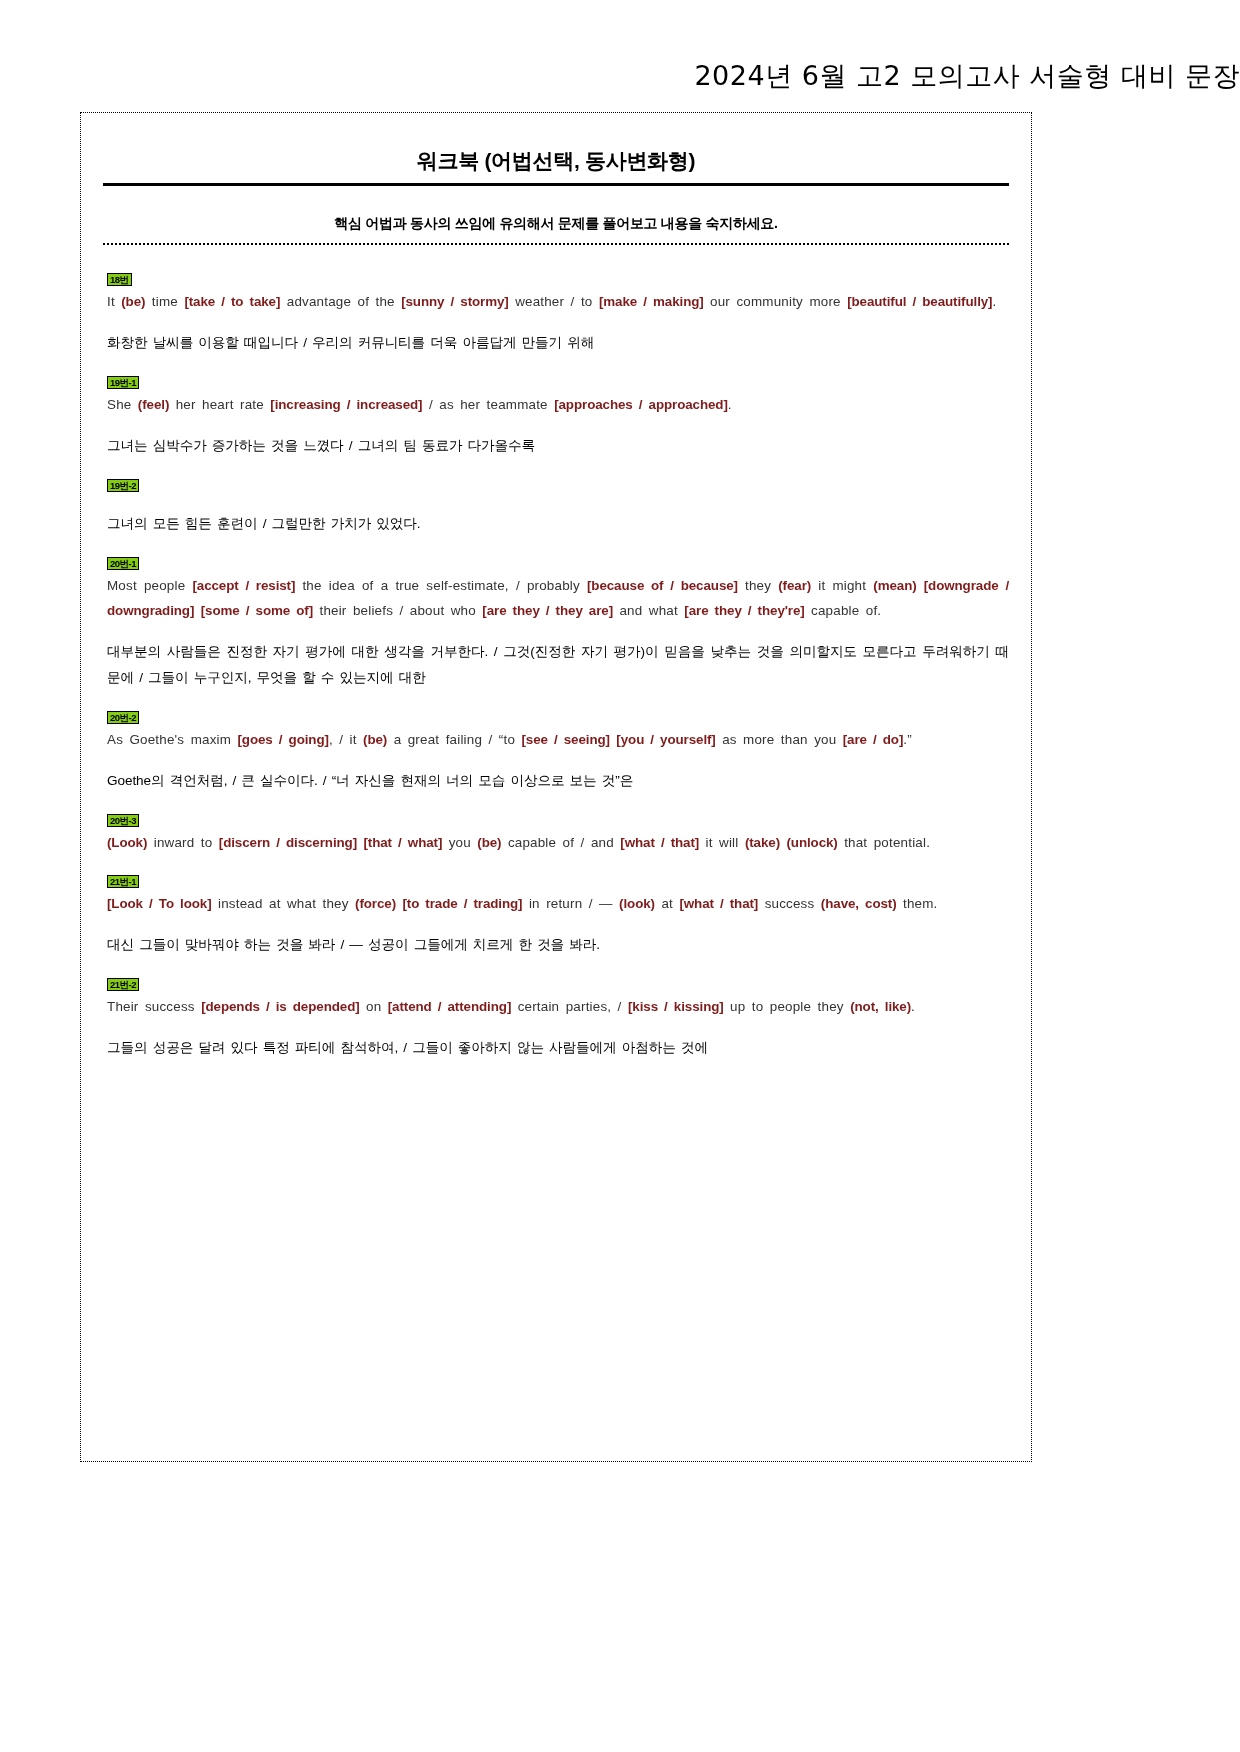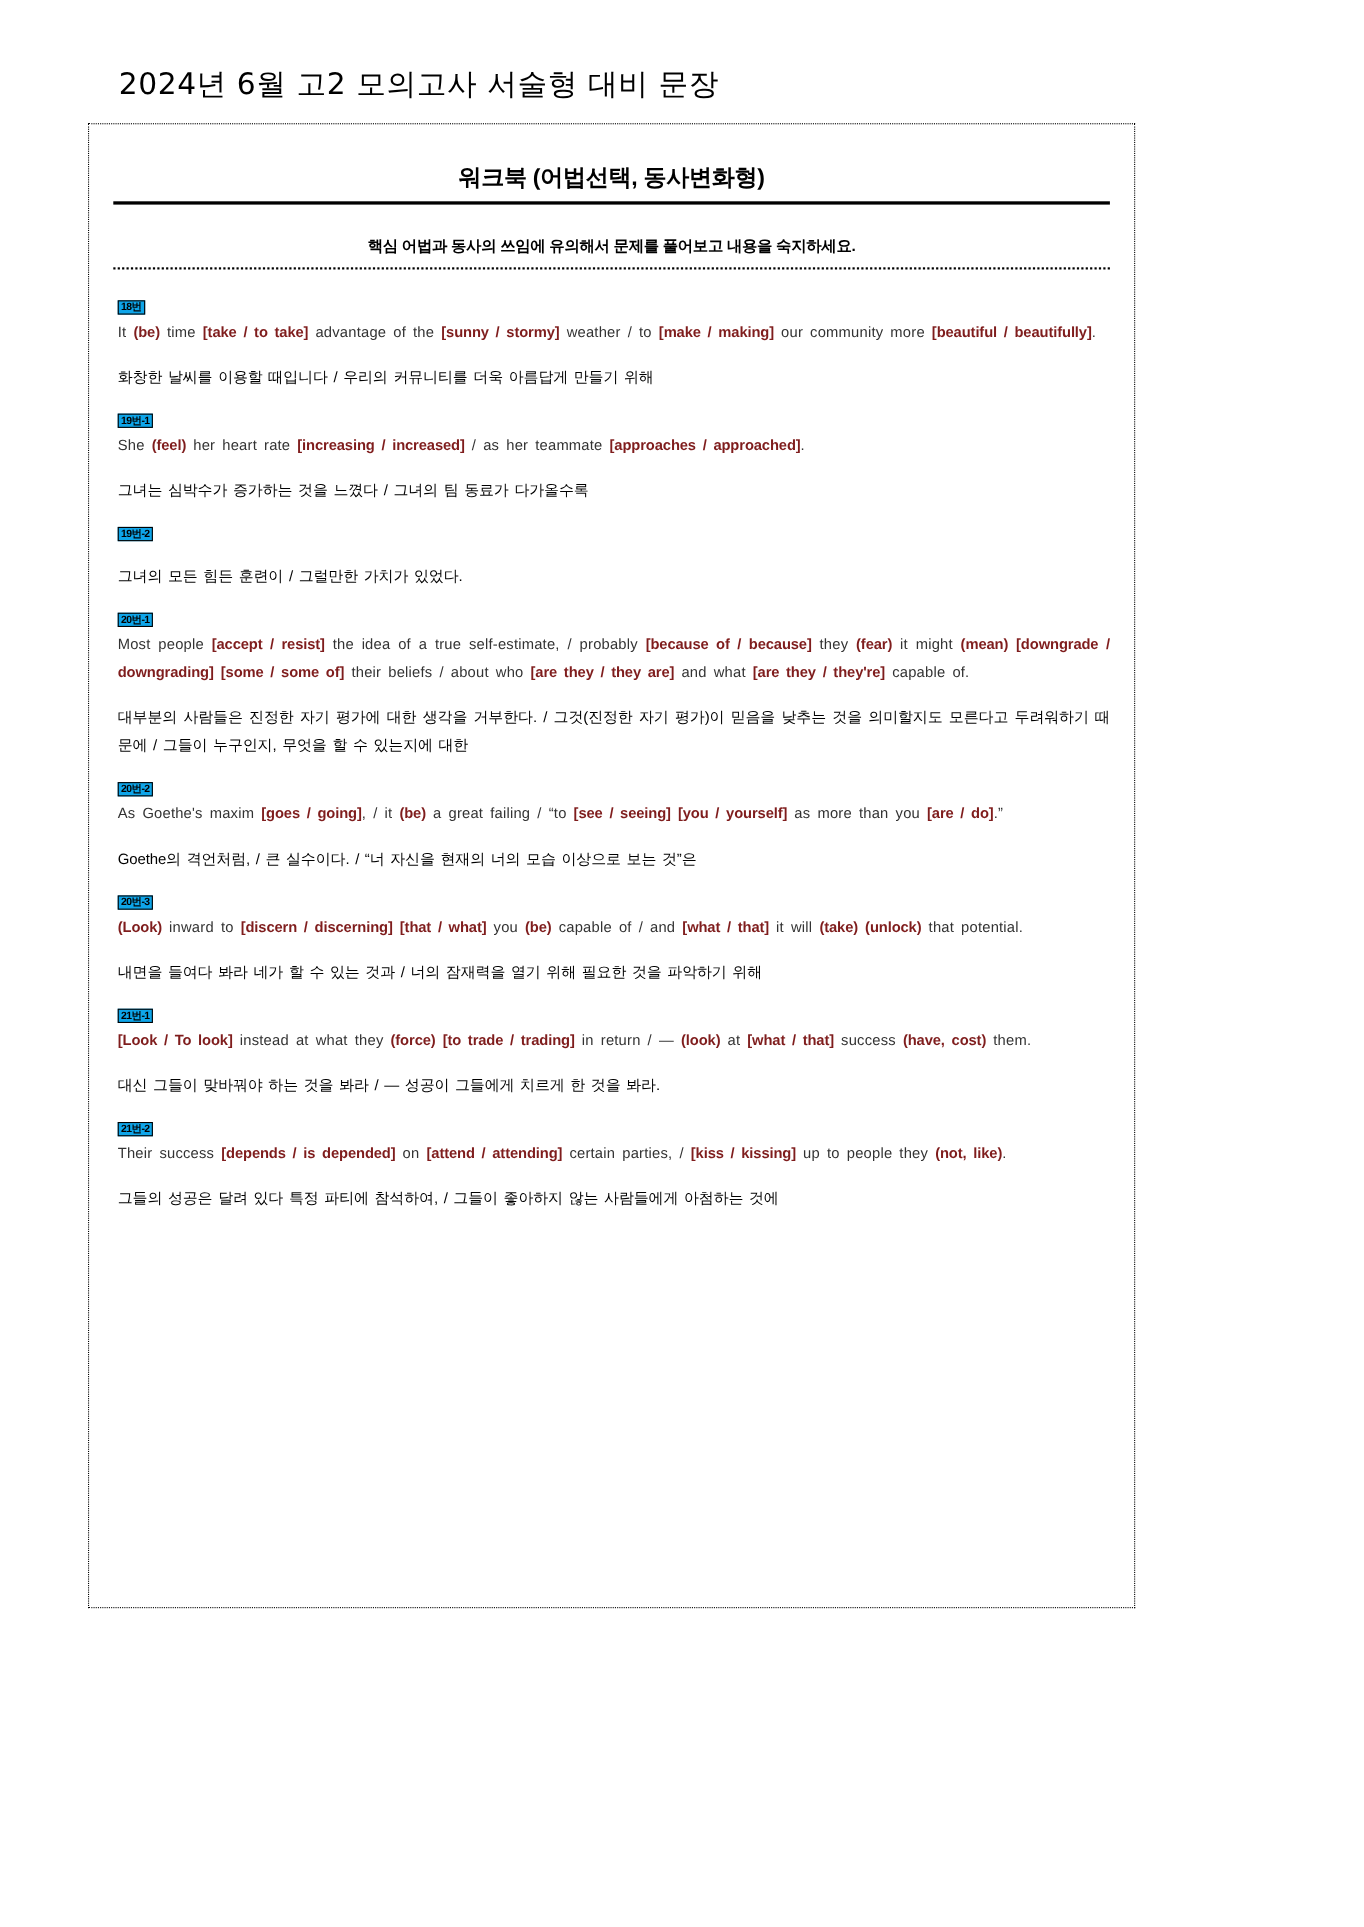--- a/index.html
+++ b/index.html
@@ -16,20 +16,21 @@
     position: relative;
   }
 
   .page-title {
     font-size: 27px;
     font-weight: 400;
     letter-spacing: 0.5px;
     padding: 58px 0 0 108px;
     margin: 0;
     font-family: "DejaVu Sans", sans-serif;
+    text-align: right;
   }
 
   .sheet {
     position: absolute;
     left: 80px;
     top: 112px;
     width: 952px;
     height: 1350px;
     border: 1px dotted #000;
     padding: 18px 22px 0 22px;
@@ -66,21 +67,21 @@
 
   .badge {
     display: inline-block;
     border: 1px solid #000;
     font-size: 9.5px;
     font-weight: bold;
     line-height: 11px;
     padding: 0 2px;
     margin: 12px 0 3px 4px;
     letter-spacing: -0.5px;
-    background: #0ea5e9;
+    background: #84cc16;
   }
 
   .eng {
     font-size: 13.4px;
     line-height: 25px;
     color: #333;
     text-align: justify;
     margin: 0 0 0 4px;
     letter-spacing: 0.2px;
     word-spacing: 2.5px;
@@ -112,18 +113,18 @@
   <div class="rule-thick"></div>
   <div class="wb-subtitle">핵심 어법과 동사의 쓰임에 유의해서 문제를 풀어보고 내용을 숙지하세요.</div>
   <div class="rule-dotted"></div>
 
   <div id="items-root">
       <div class="block"><div class="badge">18번</div><div class="eng">It <b>(be)</b> time <b>[take / to take]</b> advantage of the <b>[sunny / stormy]</b> weather / to <b>[make / making]</b> our community more <b>[beautiful / beautifully]</b>.</div><div class="kor">화창한 날씨를 이용할 때입니다 / 우리의 커뮤니티를 더욱 아름답게 만들기 위해</div></div>
       <div class="block"><div class="badge">19번-1</div><div class="eng">She <b>(feel)</b> her heart rate <b>[increasing / increased]</b> / as her teammate <b>[approaches / approached]</b>.</div><div class="kor">그녀는 심박수가 증가하는 것을 느꼈다 / 그녀의 팀 동료가 다가올수록</div></div>
       <div class="block"><div class="badge">19번-2</div><div class="kor">그녀의 모든 힘든 훈련이 / 그럴만한 가치가 있었다.</div></div>
       <div class="block"><div class="badge">20번-1</div><div class="eng">Most people <b>[accept / resist]</b> the idea of a true self-estimate, / probably <b>[because of / because]</b> they <b>(fear)</b> it might <b>(mean)</b> <b>[downgrade / downgrading]</b> <b>[some / some of]</b> their beliefs / about who <b>[are they / they are]</b> and what <b>[are they / they're]</b> capable of.</div><div class="kor">대부분의 사람들은 진정한 자기 평가에 대한 생각을 거부한다. / 그것(진정한 자기 평가)이 믿음을 낮추는 것을 의미할지도 모른다고 두려워하기 때문에 / 그들이 누구인지, 무엇을 할 수 있는지에 대한</div></div>
       <div class="block"><div class="badge">20번-2</div><div class="eng">As Goethe's maxim <b>[goes / going]</b>, / it <b>(be)</b> a great failing / “to <b>[see / seeing]</b> <b>[you / yourself]</b> as more than you <b>[are / do]</b>.”</div><div class="kor">Goethe의 격언처럼, / 큰 실수이다. / “너 자신을 현재의 너의 모습 이상으로 보는 것”은</div></div>
-      <div class="block"><div class="badge">20번-3</div><div class="eng"><b>(Look)</b> inward to <b>[discern / discerning]</b> <b>[that / what]</b> you <b>(be)</b> capable of / and <b>[what / that]</b> it will <b>(take)</b> <b>(unlock)</b> that potential.</div><div class="kor">내면을 들여다 봐라 네가 할 수 있는 것과 / 너의 잠재력을 열기 위해 필요한 것을 파악하기 위해</div></div>
+      <div class="block"><div class="badge">20번-3</div><div class="eng"><b>(Look)</b> inward to <b>[discern / discerning]</b> <b>[that / what]</b> you <b>(be)</b> capable of / and <b>[what / that]</b> it will <b>(take)</b> <b>(unlock)</b> that potential.</div></div>
       <div class="block"><div class="badge">21번-1</div><div class="eng"><b>[Look / To look]</b> instead at what they <b>(force)</b> <b>[to trade / trading]</b> in return / — <b>(look)</b> at <b>[what / that]</b> success <b>(have, cost)</b> them.</div><div class="kor">대신 그들이 맞바꿔야 하는 것을 봐라 / — 성공이 그들에게 치르게 한 것을 봐라.</div></div>
       <div class="block"><div class="badge">21번-2</div><div class="eng">Their success <b>[depends / is depended]</b> on <b>[attend / attending]</b> certain parties, / <b>[kiss / kissing]</b> up to people they <b>(not, like)</b>.</div><div class="kor">그들의 성공은 달려 있다 특정 파티에 참석하여, / 그들이 좋아하지 않는 사람들에게 아첨하는 것에</div></div>
     </div>
 
 </div>
 
 </body></html>

